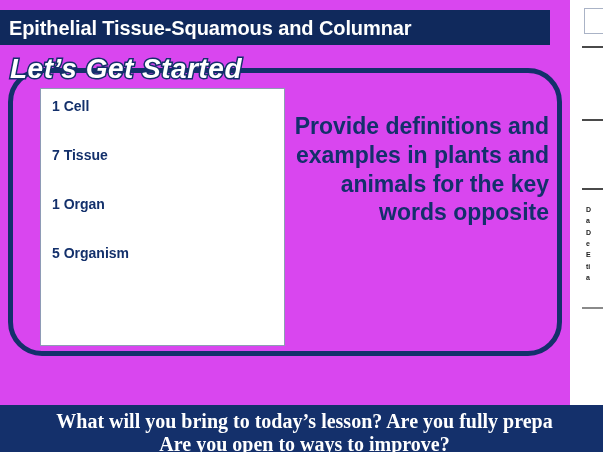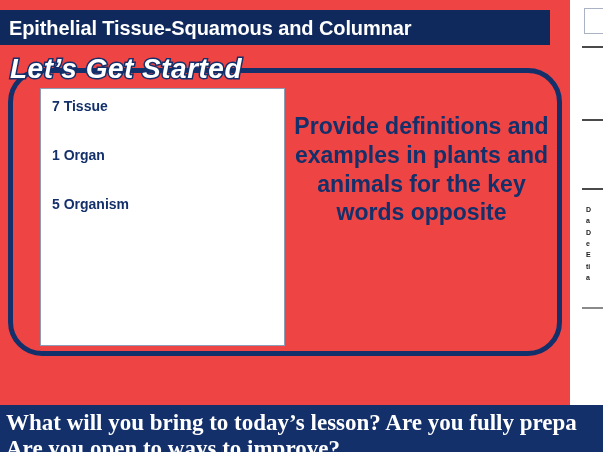--- a/index.html
+++ b/index.html
@@ -14,21 +14,21 @@
     font-family: "Liberation Sans", sans-serif;
     position: relative;
   }
 
   #slide {
     position: absolute;
     left: 0;
     top: 0;
     width: 603px;
     height: 452px;
-    background: #ef4444;
+    background: #d946ef;
     overflow: hidden;
   }
 
   
   .title-bar {
     position: absolute;
     left: 0;
     top: 10px;
     width: 550px;
     height: 35px;
@@ -99,21 +99,21 @@
     white-space: nowrap;
   }
   .keyword-item:last-child { margin-bottom: 0; }
 
   
   .instruction {
     position: absolute;
     left: 294px;
     top: 112px;
     width: 255px;
-    text-align: center;
+    text-align: right;
     color: #13306b;
     font-size: 23px;
     font-weight: bold;
     line-height: 1.25;
     z-index: 3;
   }
 
   
   .bottom-banner {
     position: absolute;
@@ -123,24 +123,25 @@
     height: 47px;
     background: #14306b;
     box-sizing: border-box;
     padding: 5px 0 0 6px;
     overflow: hidden;
     z-index: 6;
   }
   .bottom-banner .banner-line {
     color: #ffffff;
     font-family: "Liberation Serif", serif;
-    font-size: 23px;
+    font-size: 20px;
     font-weight: bold;
     line-height: 1.15;
     white-space: nowrap;
+    text-align: center;
   }
 
   
   .side-panel {
     position: absolute;
     left: 570px;
     top: 0;
     width: 33px;
     height: 452px;
     background: #ffffff;
@@ -190,20 +191,21 @@
 
   <div class="title-bar">
     <span class="title-text">Epithelial Tissue-Squamous and Columnar</span>
   </div>
 
   <div class="round-frame"></div>
 
   <div class="lets-get-started">Let’s Get Started</div>
 
   <div class="keyword-box">
+    <div class="keyword-item">1 Cell</div>
     <div class="keyword-item">7 Tissue</div>
     <div class="keyword-item">1 Organ</div>
     <div class="keyword-item">5 Organism</div>
   </div>
 
   <div class="instruction">Provide definitions and examples in plants and animals for the key words opposite</div>
 
   <div class="side-panel">
     <div class="side-box"></div>
     <div class="side-rule r1"></div>

